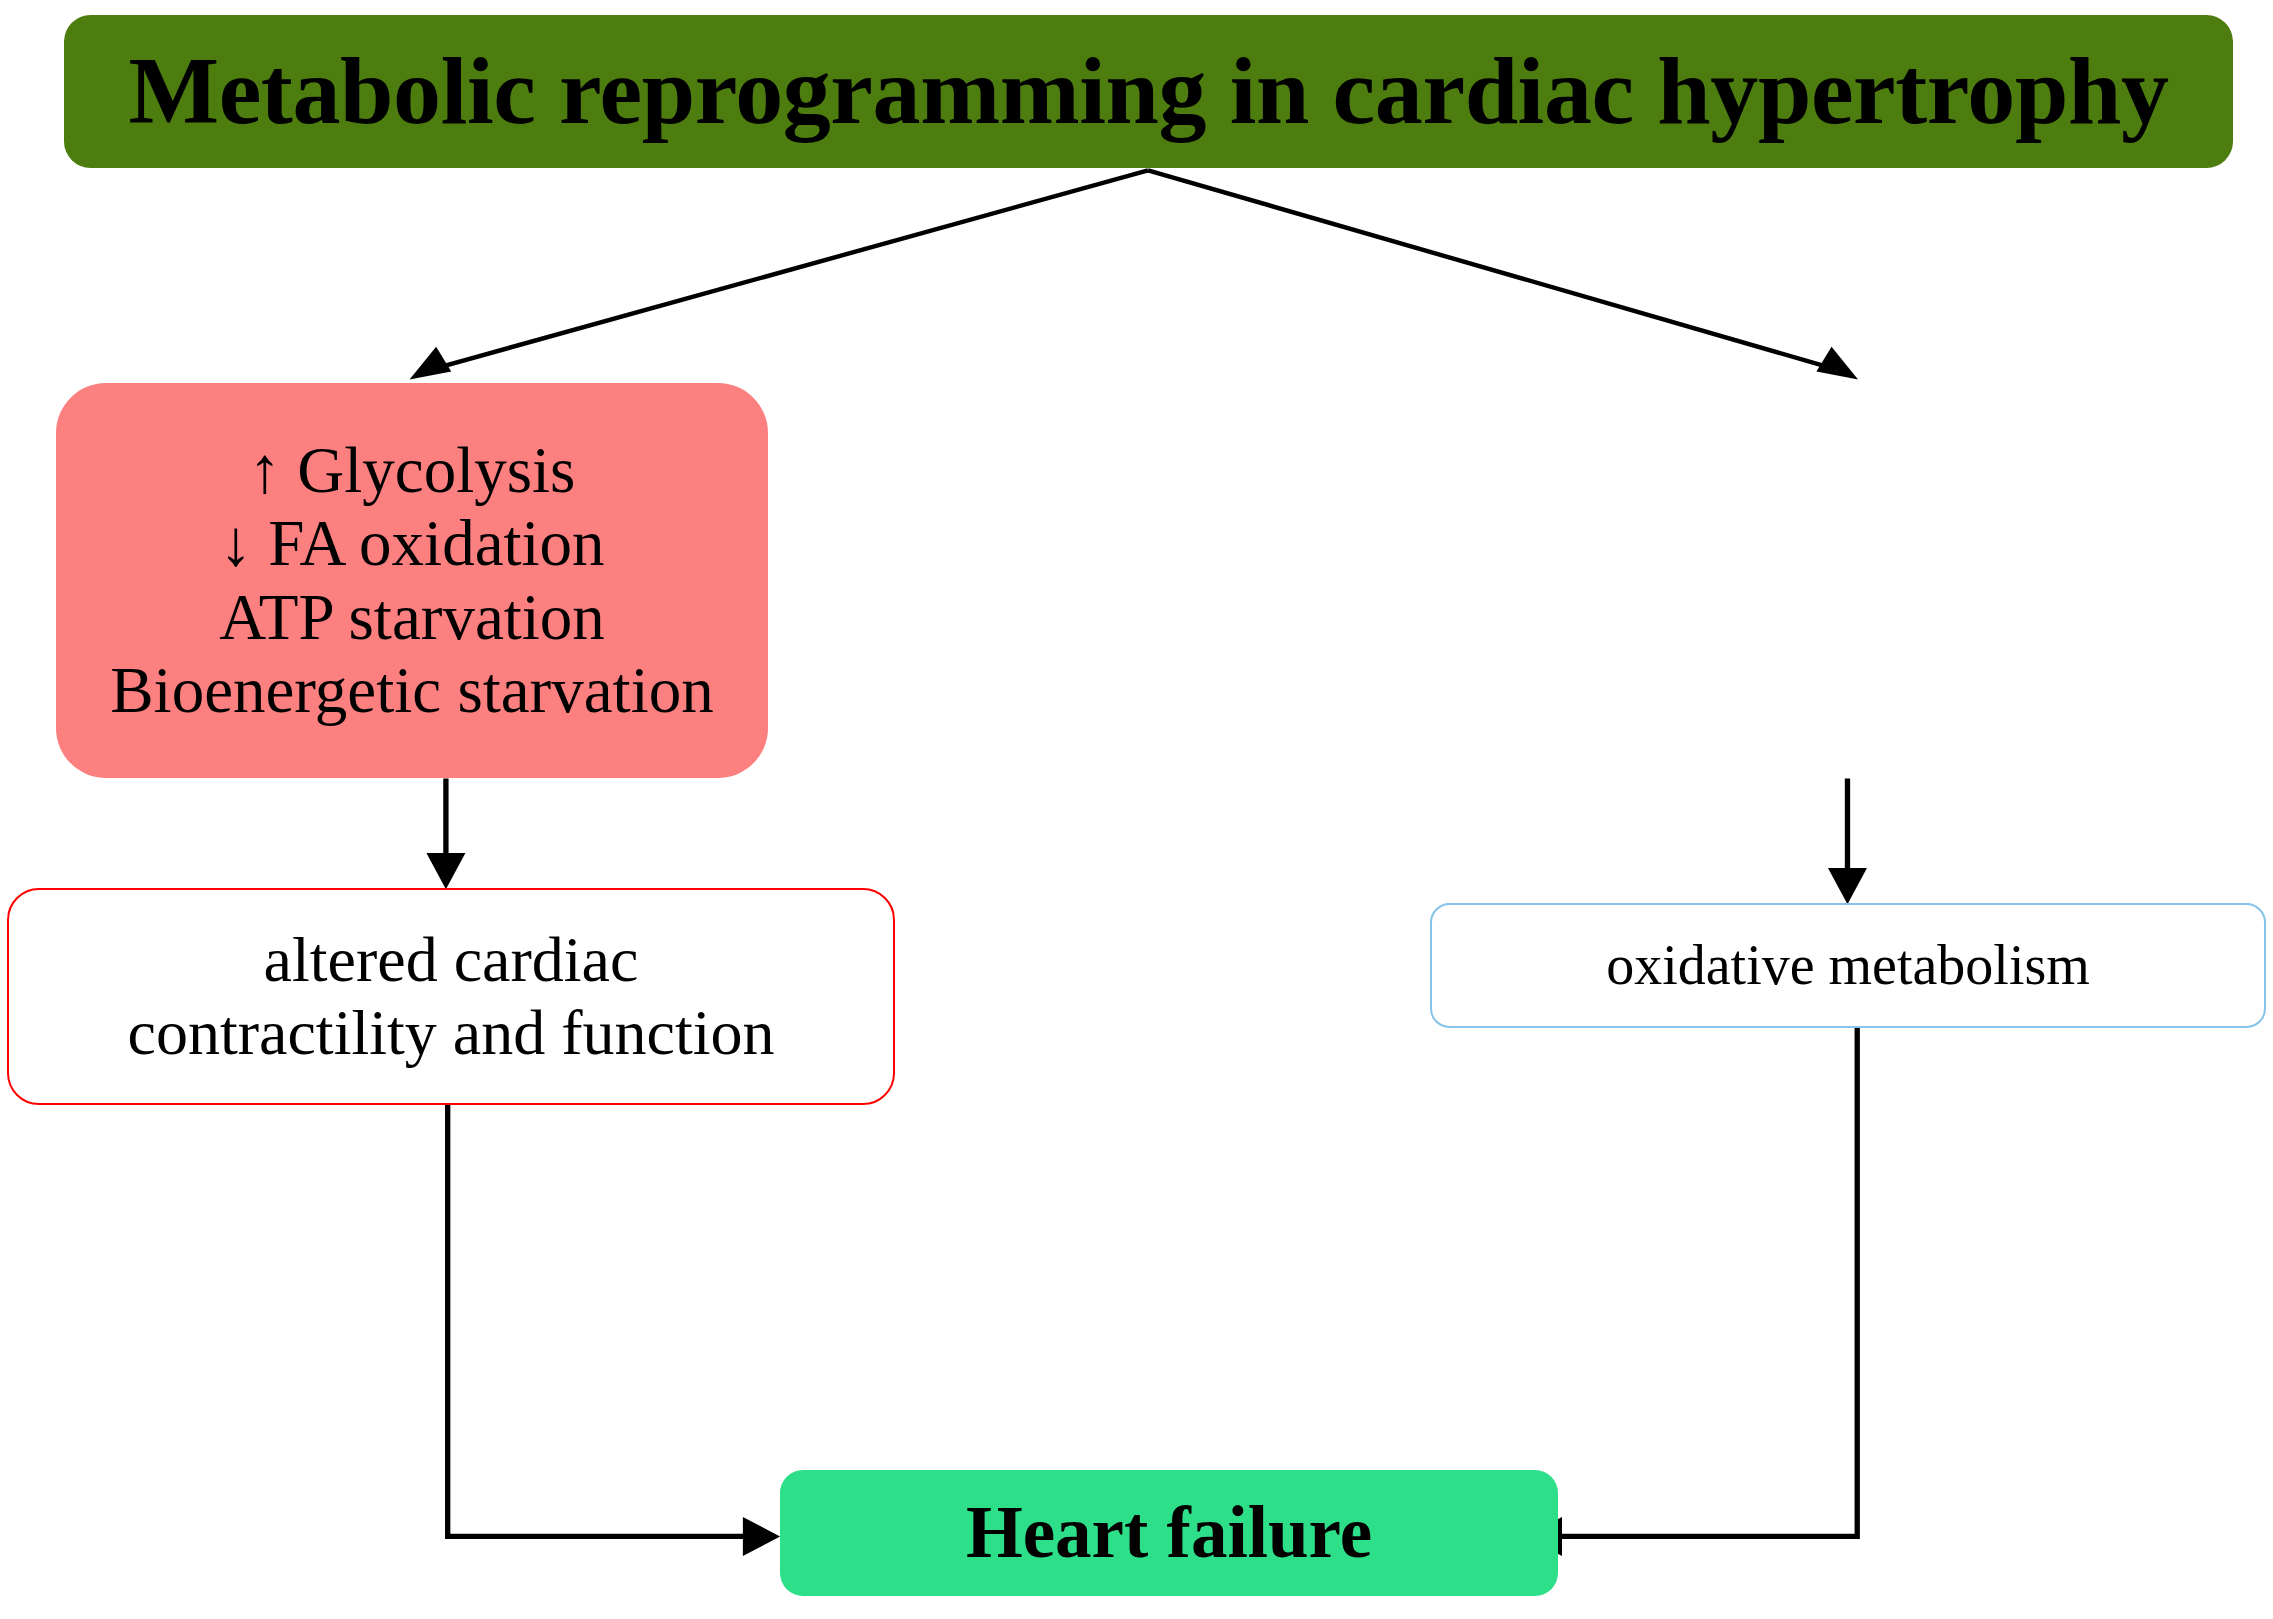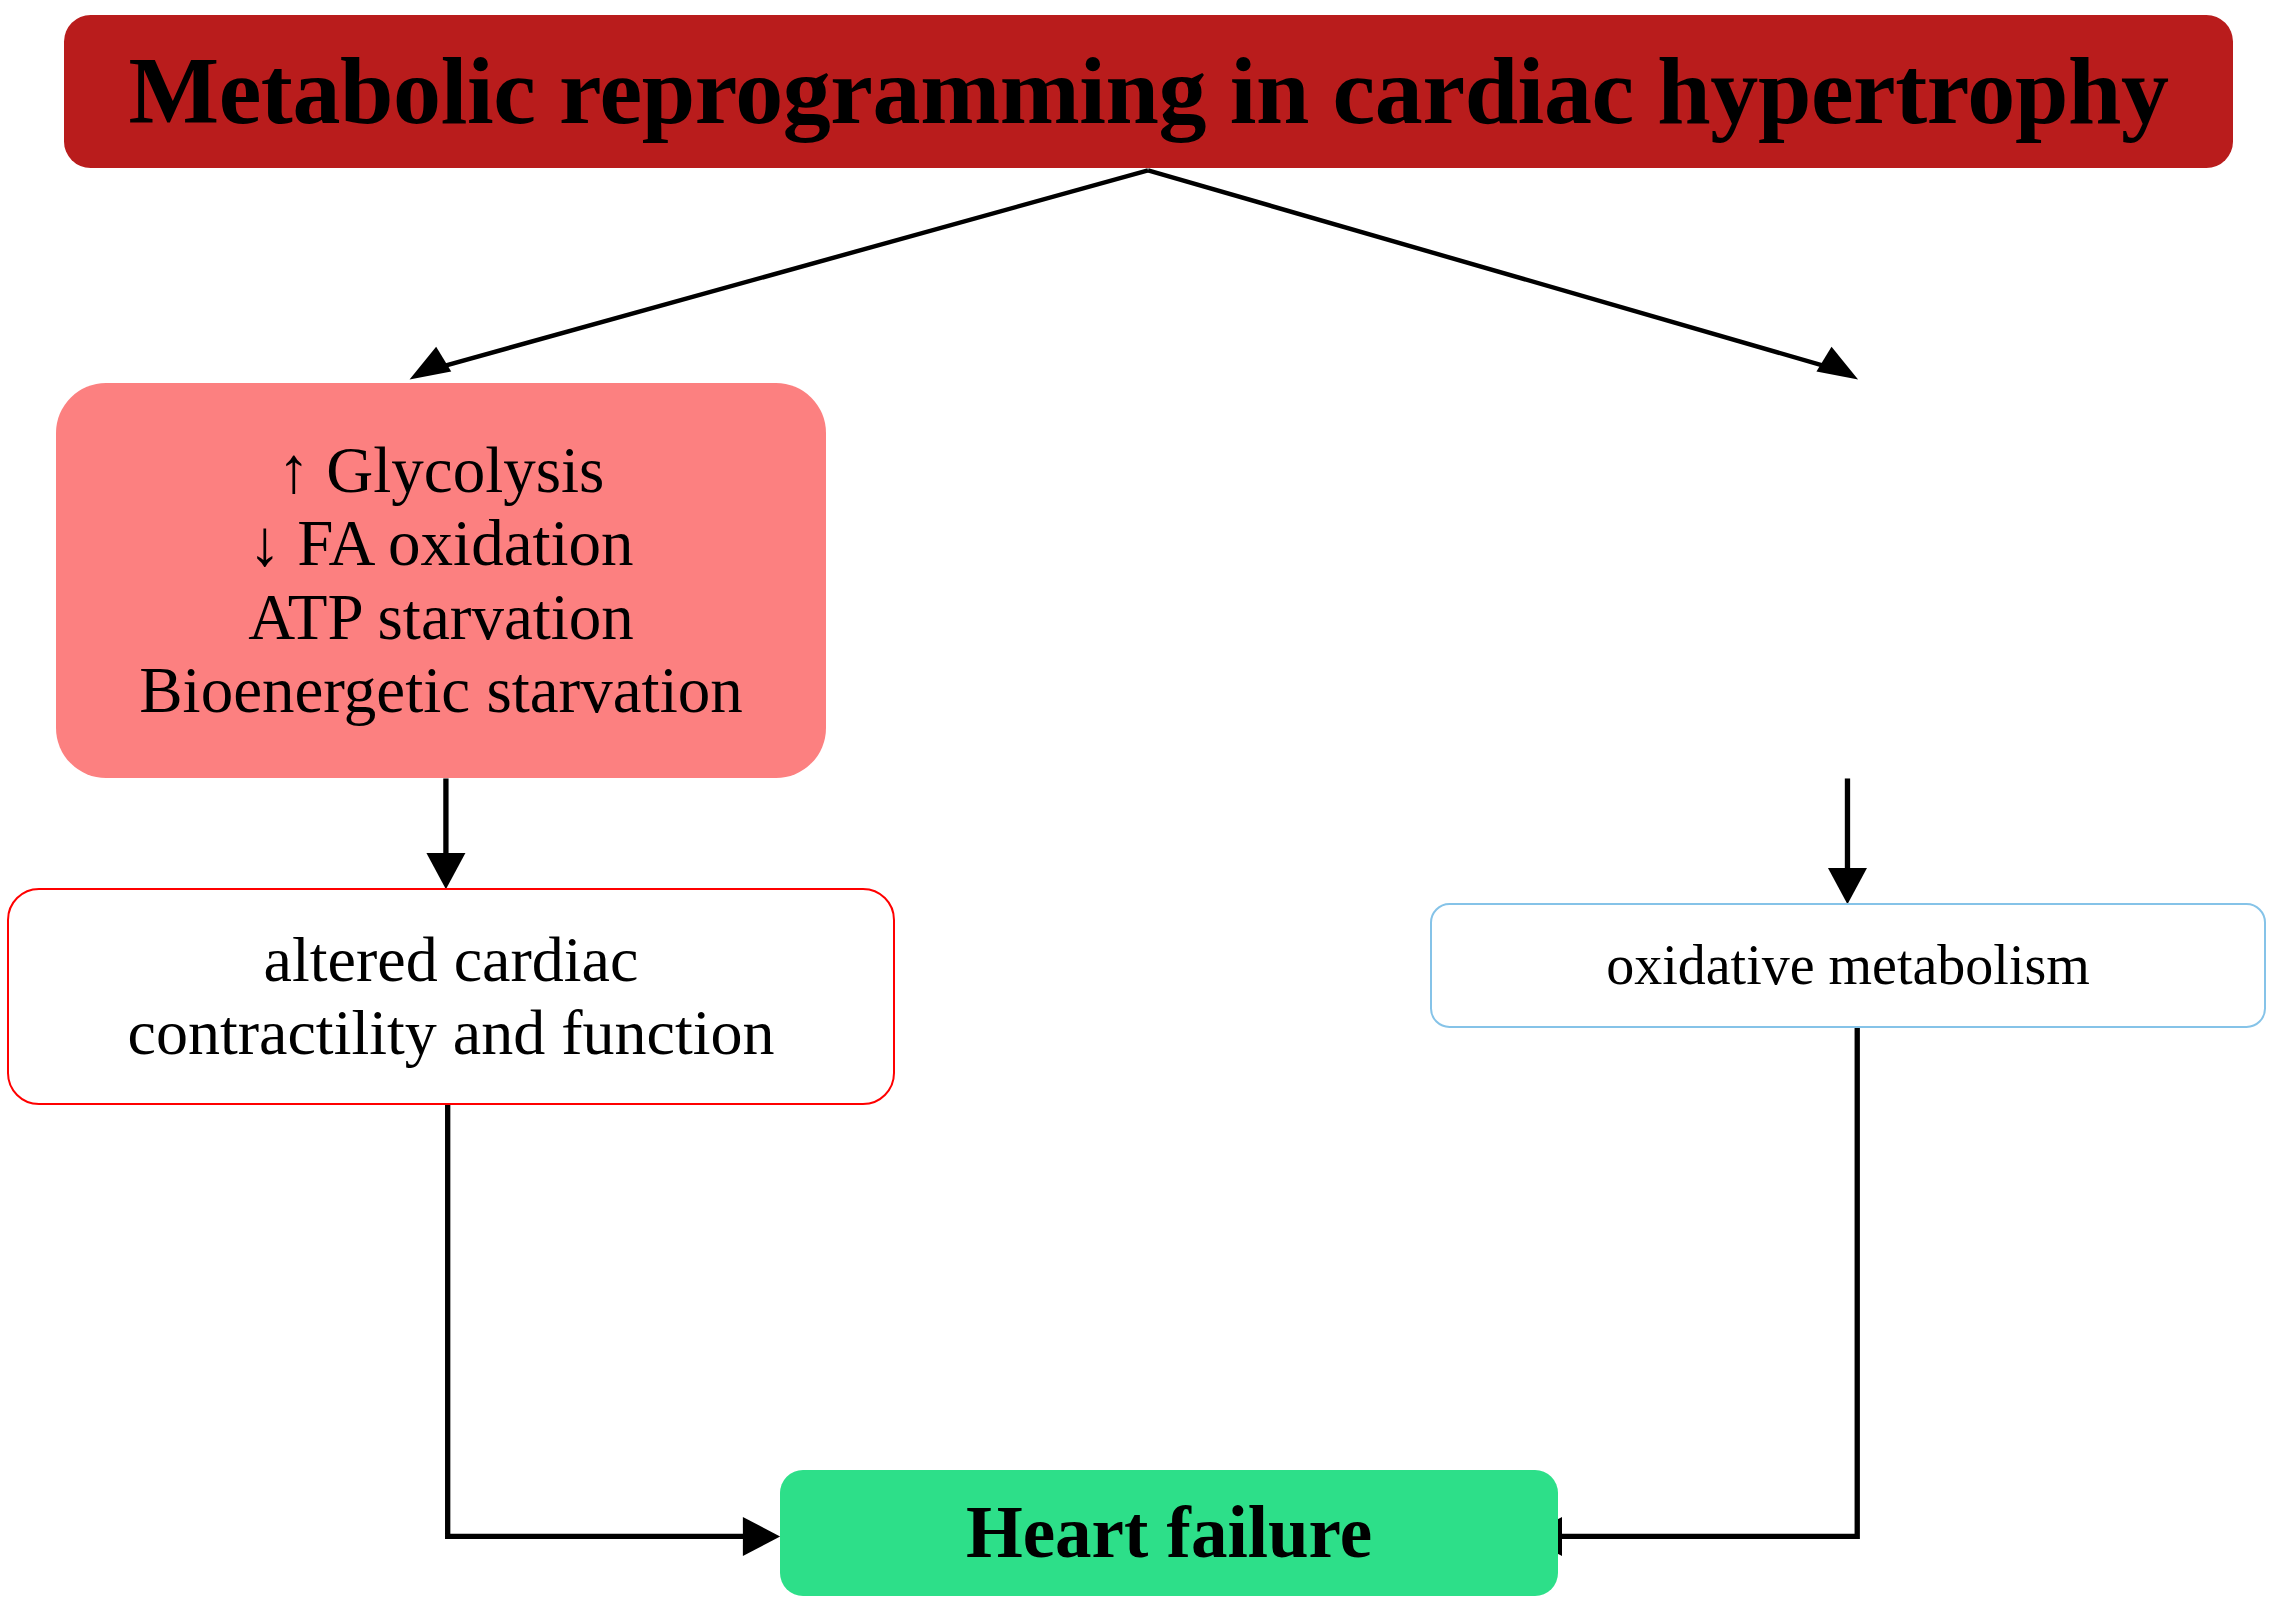--- a/index.html
+++ b/index.html
@@ -36,32 +36,32 @@
     line-height: 1.13;
     z-index: 2;
   }
 
   
   #node-title {
     left: 64px;
     top: 15px;
     width: 2169px;
     height: 153px;
-    background: #b91c1c;
+    background: #4d7c0f;
     border-radius: 26.6px;
     font-size: 96px;
     font-weight: bold;
     letter-spacing: -0.4px;
   }
 
   
   #node-glycolysis {
     left: 56px;
     top: 383px;
-    width: 770px;
+    width: 712px;
     height: 395px;
     background: #FC8080;
     border-radius: 50px;
     font-size: 65px;
     padding: 0 17.7px;
     flex-direction: column;
   }
   #node-glycolysis .line { display: block; white-space: nowrap; }
 
   

